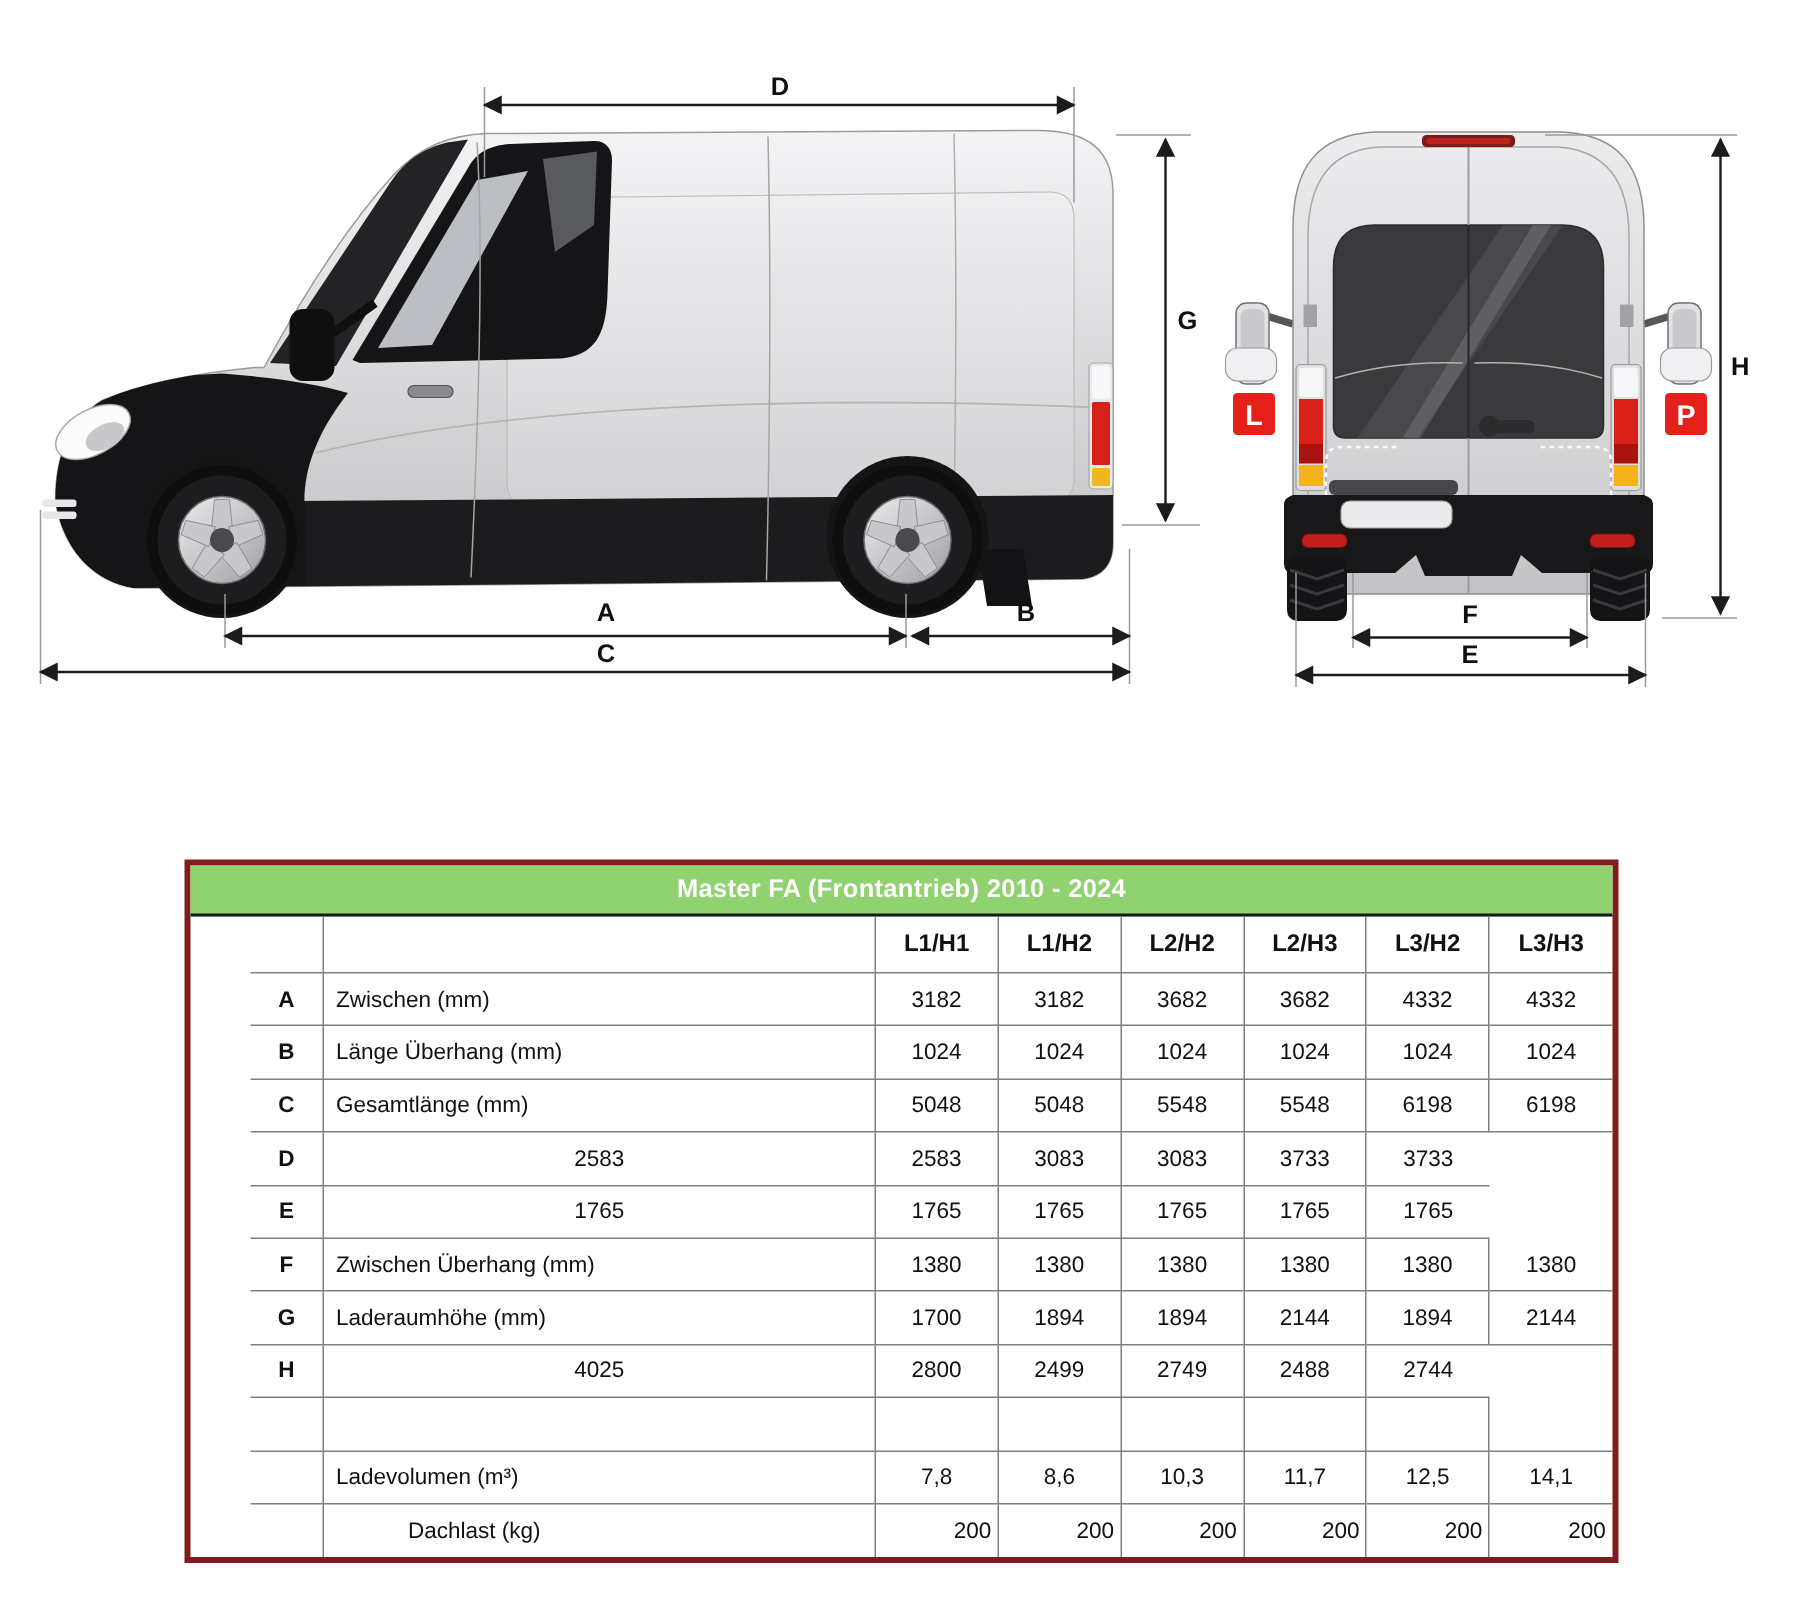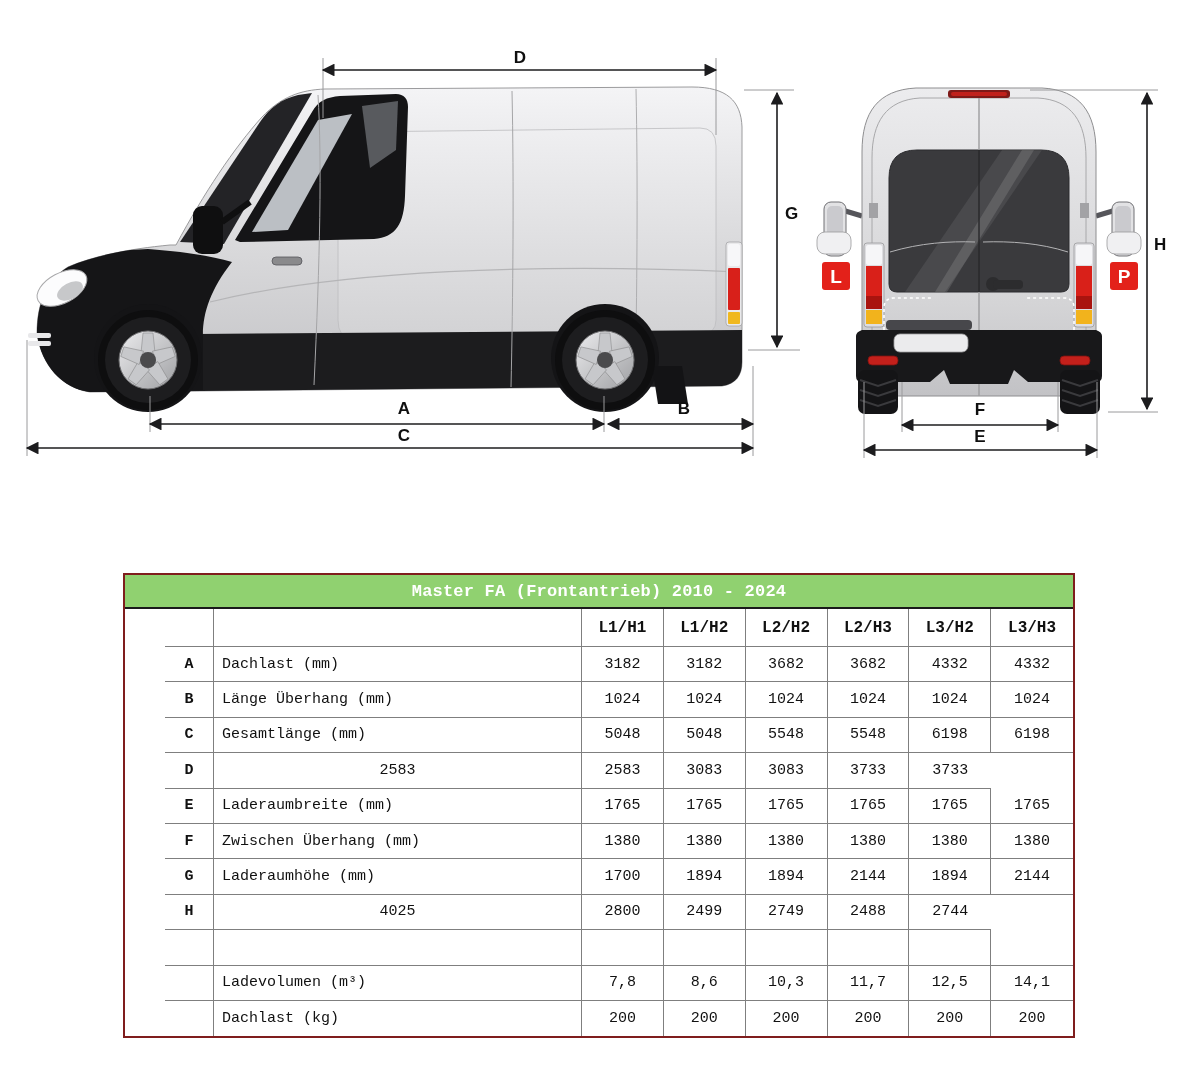--- a/index.html
+++ b/index.html
@@ -3,31 +3,31 @@
 <meta charset="utf-8">
 <style>
   html,body{margin:0;padding:0;background:#ffffff;}
   #page{position:relative;width:1200px;height:1073px;background:#fff;overflow:hidden;
         font-family:"Liberation Sans",sans-serif;color:#111;}
   #diagram{position:absolute;left:0;top:0;}
   .dimlabel{font:bold 17px "Liberation Sans",sans-serif;fill:#0f0f0f;}
   .badgetext{font:bold 19px "Liberation Sans",sans-serif;fill:#ffffff;}
 
   
-  #spec-table{position:absolute;left:123px;top:573px;width:948px;border:2px solid #7f1d1d;background:#fff;font-family:Liberation Mono, monospace;}
+  #spec-table{position:absolute;left:123px;top:573px;width:948px;border:4px solid #7f1d1d;background:#fff;}
   #spec-table .title{height:32px;background:#90d170;border-bottom:2px solid #1a1a1a;
       display:flex;align-items:center;justify-content:center;
       color:#fff;font-size:17px;font-weight:bold;letter-spacing:.2px;}
   .tr{display:grid;grid-template-columns:49px 368px repeat(6,1fr);height:35.4px;padding-left:40px;}
   .tr.head{height:38px;}
   .td{border-right:1px solid #7f7f7f;border-bottom:1px solid #7f7f7f;
       display:flex;align-items:center;justify-content:center;
       font-size:15px;overflow:hidden;white-space:nowrap;}
   .td:last-child{border-right:none;}
-  .tr:last-child .td{border-bottom:none;}
+  .tr:last-child .td{border-bottom:none;margin-left:48px;}
   .td.letter{font-weight:bold;}
   .td.label{justify-content:flex-start;padding-left:8px;}
   .tr.head .td{font-weight:bold;font-size:16px;}
 </style>
 </head>
 <body>
 
 <div id="page">
 
   <svg id="diagram" width="1200" height="520" viewBox="0 0 1200 520">
@@ -245,21 +245,21 @@
       <div class="td">L1/H1</div>
       <div class="td">L1/H2</div>
       <div class="td">L2/H2</div>
       <div class="td">L2/H3</div>
       <div class="td">L3/H2</div>
       <div class="td">L3/H3</div>
     </div>
 
     <div class="tr">
       <div class="td letter">A</div>
-      <div class="td label">Dachlast (mm)</div>
+      <div class="td label">Zwischen (mm)</div>
       <div class="td">3182</div>
       <div class="td">3182</div>
       <div class="td">3682</div>
       <div class="td">3682</div>
       <div class="td">4332</div>
       <div class="td">4332</div>
     </div>
 
     <div class="tr">
       <div class="td letter">B</div>
@@ -288,21 +288,20 @@
       <div class="td">2583</div>
       <div class="td">2583</div>
       <div class="td">3083</div>
       <div class="td">3083</div>
       <div class="td">3733</div>
       <div class="td">3733</div>
     </div>
 
     <div class="tr">
       <div class="td letter">E</div>
-      <div class="td label">Laderaumbreite (mm)</div>
       <div class="td">1765</div>
       <div class="td">1765</div>
       <div class="td">1765</div>
       <div class="td">1765</div>
       <div class="td">1765</div>
       <div class="td">1765</div>
     </div>
 
     <div class="tr">
       <div class="td letter">F</div>

